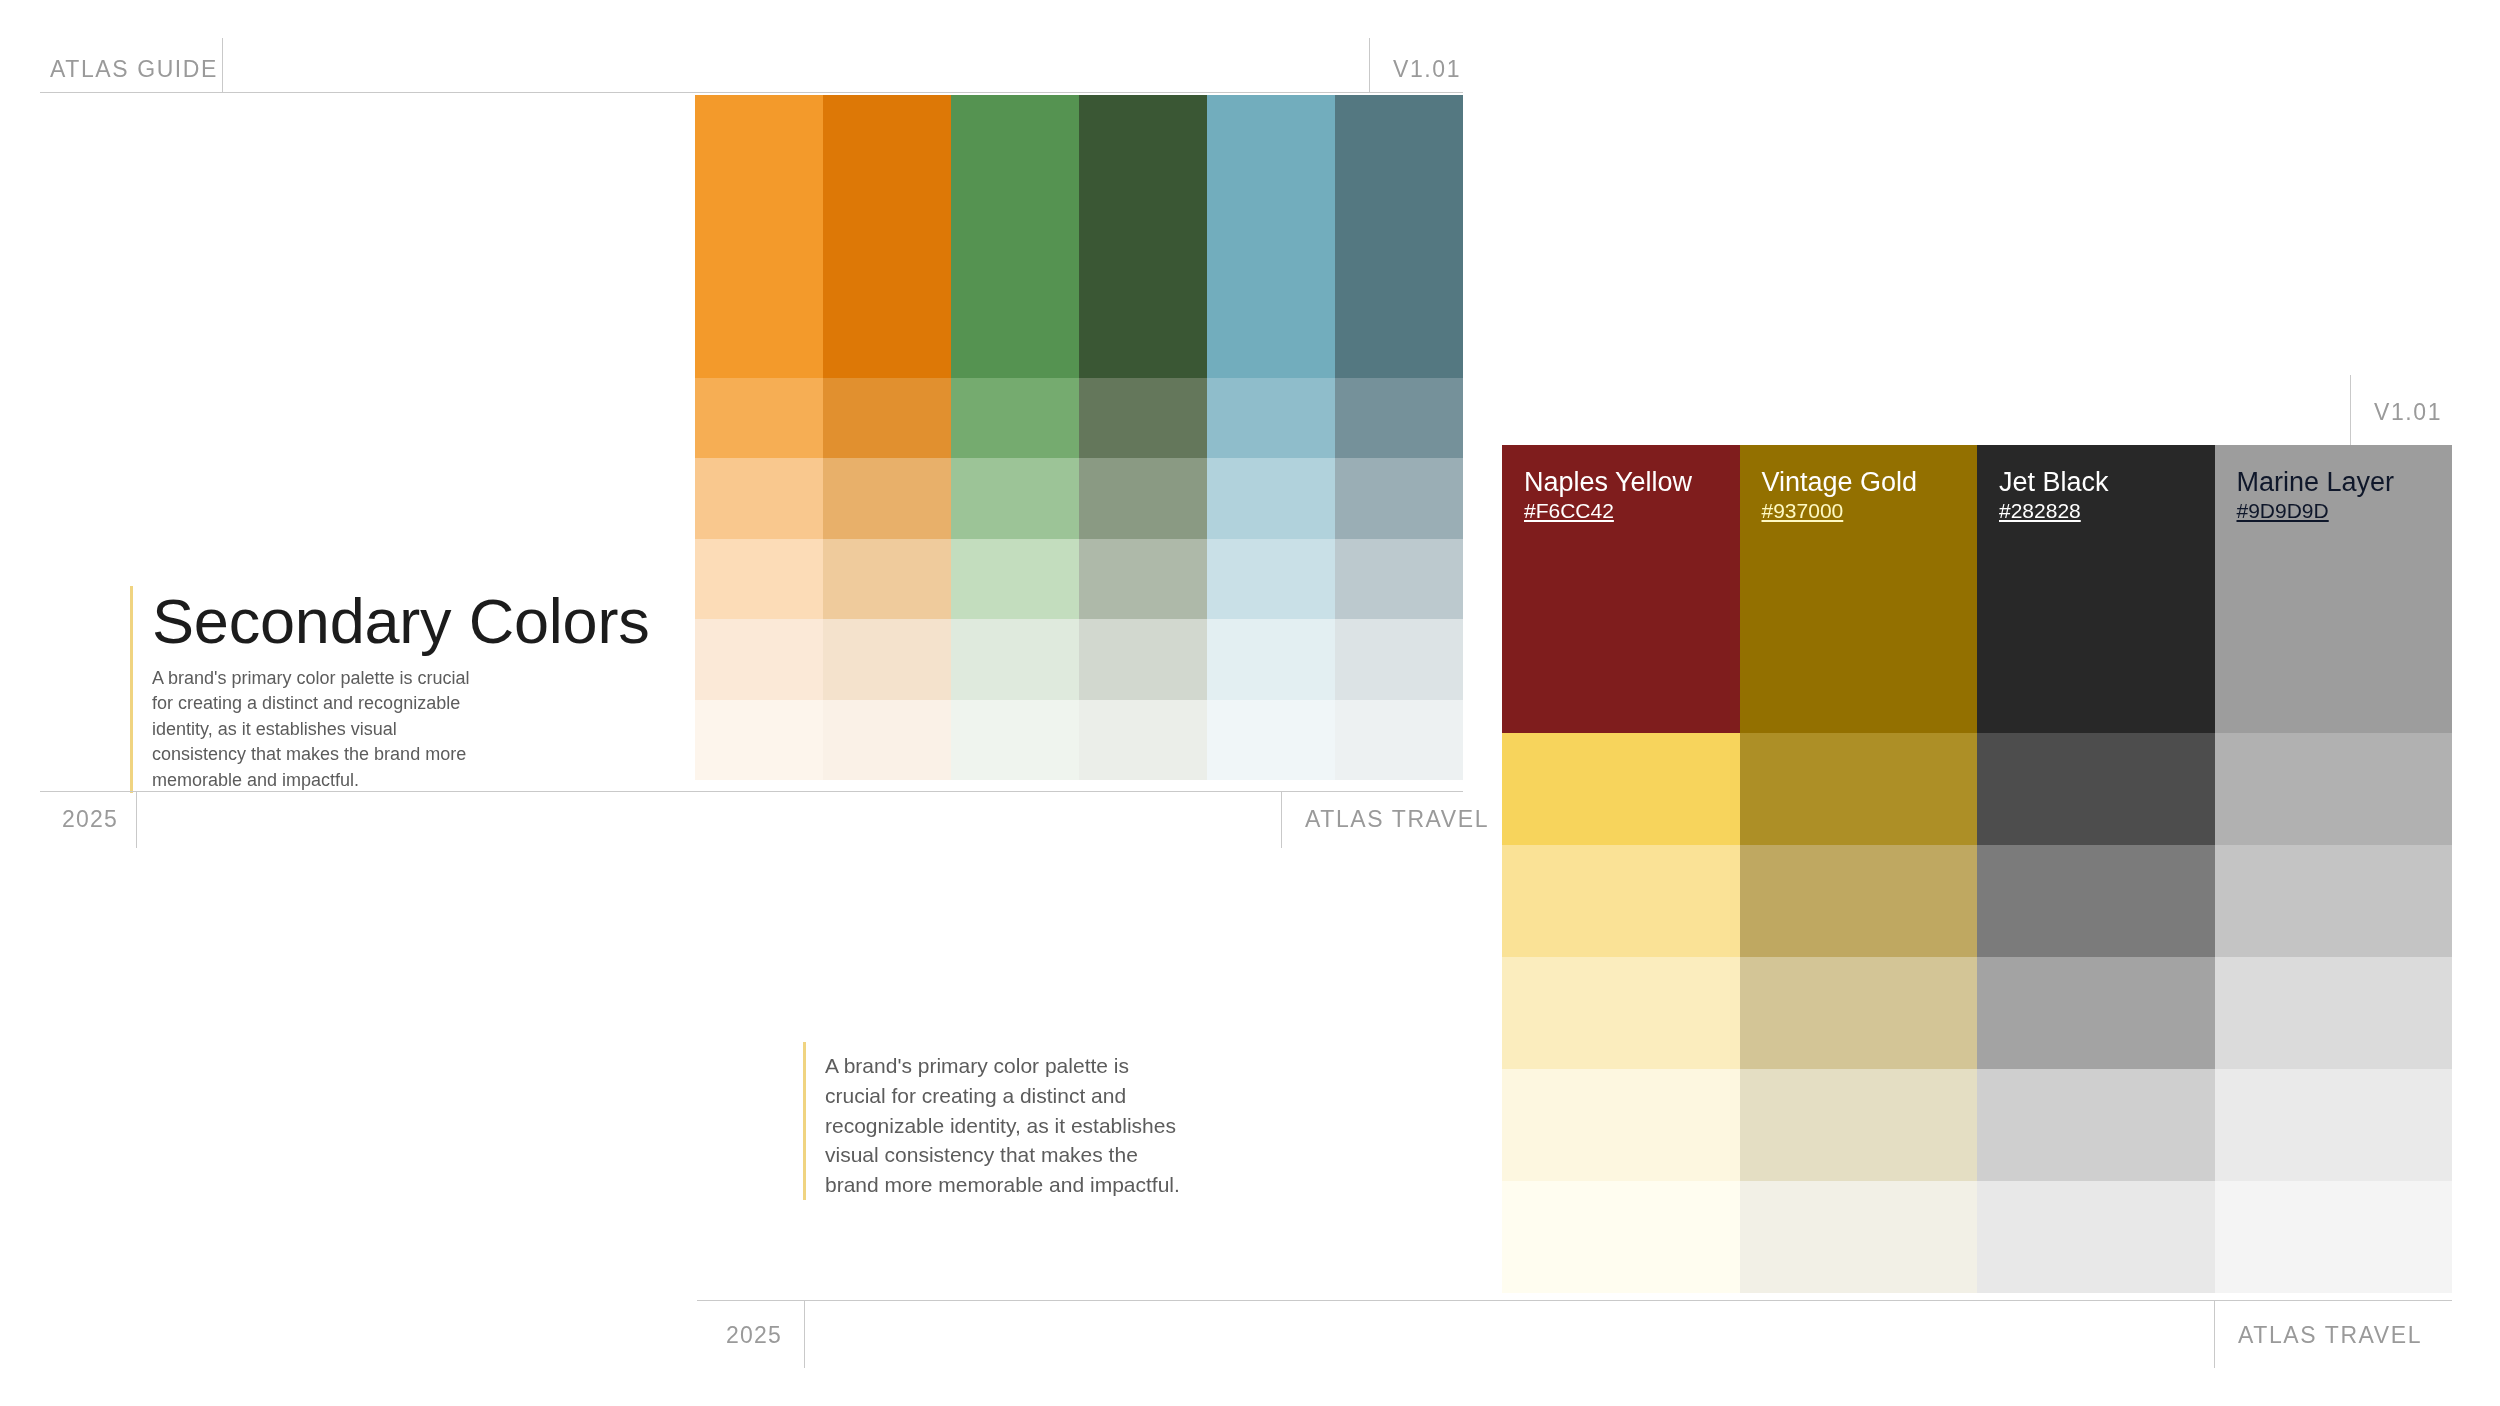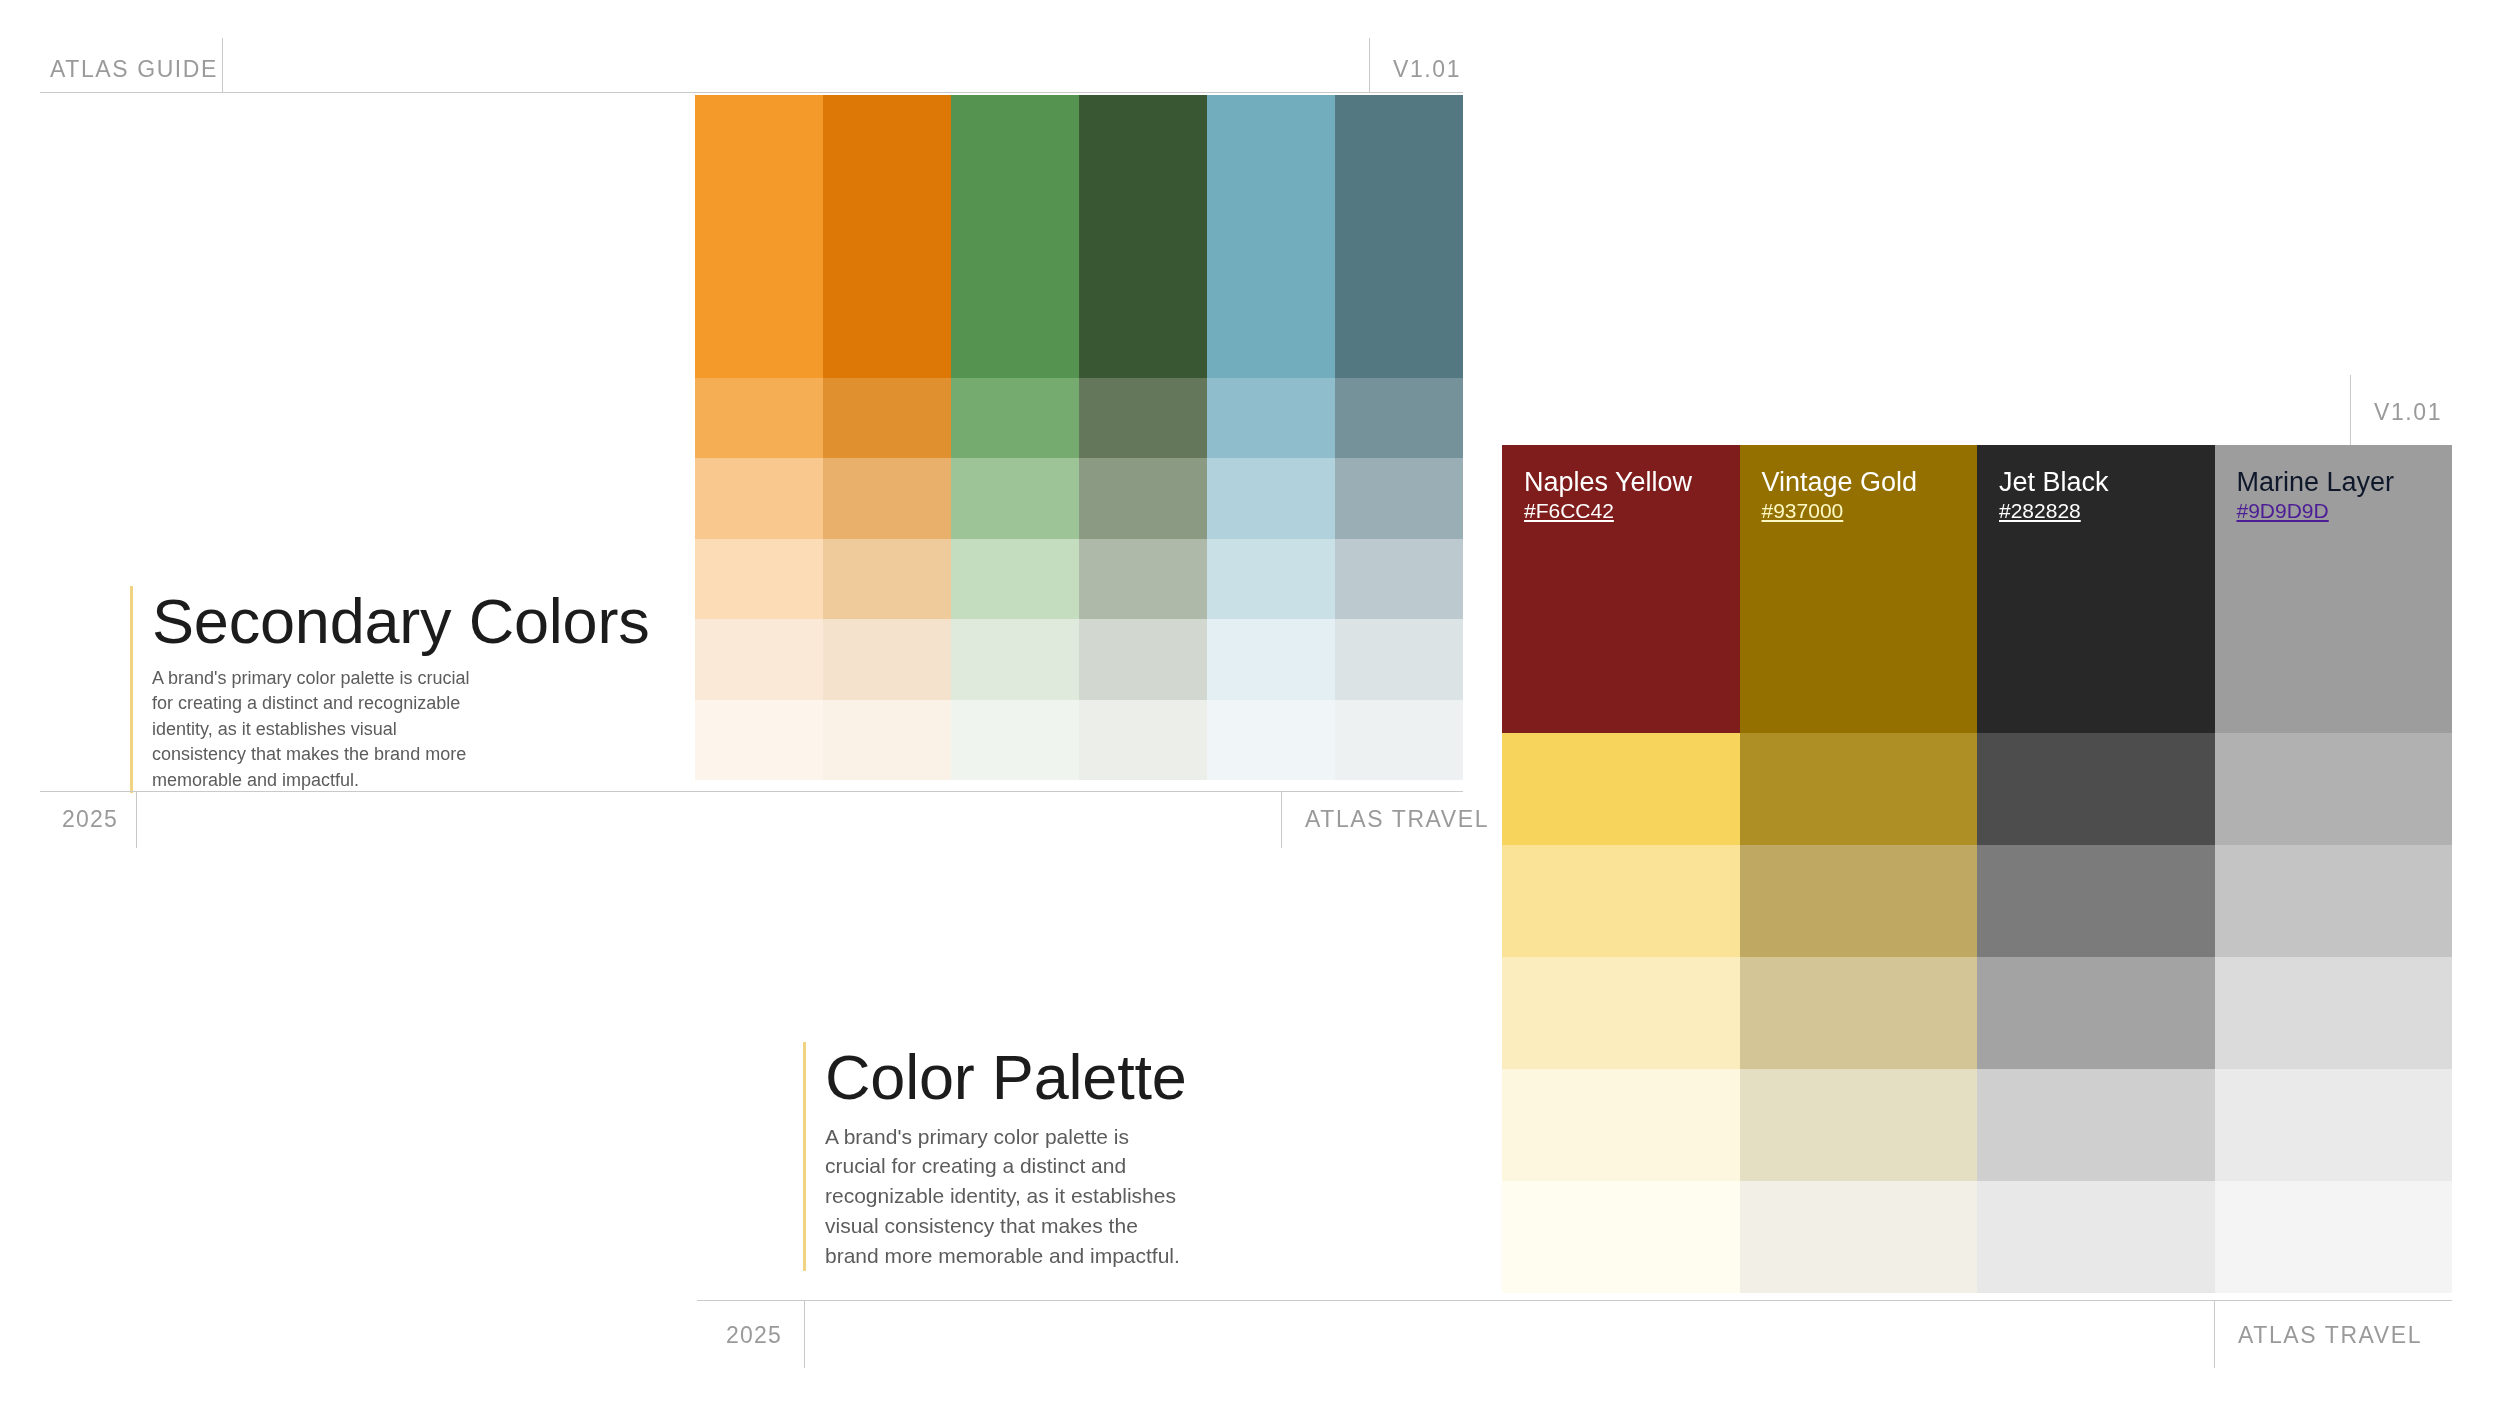--- a/index.html
+++ b/index.html
@@ -189,21 +189,21 @@
         <div class="swatch swatch-base" style="background: rgb(147, 112, 0);">
           <div class="swatch-name" style="color: rgb(255, 255, 255);">Vintage Gold</div>
           <div class="swatch-hex" style="color: #fef9c3;">#937000</div>
         </div>
         <div class="swatch swatch-base" style="background: rgb(40, 40, 40);">
           <div class="swatch-name" style="color: rgb(255, 255, 255);">Jet Black</div>
           <div class="swatch-hex" style="color: rgb(255, 255, 255);">#282828</div>
         </div>
         <div class="swatch swatch-base" style="background: rgb(157, 157, 157);">
           <div class="swatch-name" style="color: #0f172a;">Marine Layer</div>
-          <div class="swatch-hex" style="color: #4c1d95;">#9D9D9D</div>
+          <div class="swatch-hex" style="color: #0f172a;">#9D9D9D</div>
         </div>
         <div class="swatch" style="background: rgb(247, 212, 92);"></div>
         <div class="swatch" style="background: rgb(173, 143, 38);"></div>
         <div class="swatch" style="background: rgb(77, 77, 77);"></div>
         <div class="swatch" style="background: rgb(177, 177, 177);"></div>
         <div class="swatch" style="background: rgb(250, 226, 150);"></div>
         <div class="swatch" style="background: rgb(191, 168, 97);"></div>
         <div class="swatch" style="background: rgb(123, 123, 123);"></div>
         <div class="swatch" style="background: rgb(196, 196, 196);"></div>
         <div class="swatch" style="background: rgb(251, 237, 190);"></div>
@@ -216,21 +216,20 @@
         <div class="swatch" style="background: rgb(234, 234, 234);"></div>
         <div class="swatch" style="background: rgb(255, 253, 240);"></div>
         <div class="swatch" style="background: rgb(242, 240, 230);"></div>
         <div class="swatch" style="background: rgb(232, 232, 232);"></div>
         <div class="swatch" style="background: rgb(244, 244, 244);"></div>
       </div>
 
     <div class="titleblock" style="left:803px; top:1042px; width:380px;">
       <div class="accent"></div>
       <div class="inner">
-        <div class="title">Color Palette</div>
         <div class="body lg">A brand's primary color palette is crucial for creating a distinct and recognizable identity, as it establishes visual consistency that makes the brand more memorable and impactful.</div>
       </div>
     </div>
 
     <div class="hrule" style="left:697px; top:1300px; width:1755px;"></div>
     <div class="vrule" style="left:804px; top:1300px; height:68px;"></div>
     <div class="meta num" style="left:726px; top:1322px;">2025</div>
 
     <div class="vrule" style="left:2214px; top:1300px; height:68px;"></div>
     <div class="meta" style="left:2238px; top:1322px;">ATLAS TRAVEL</div>

